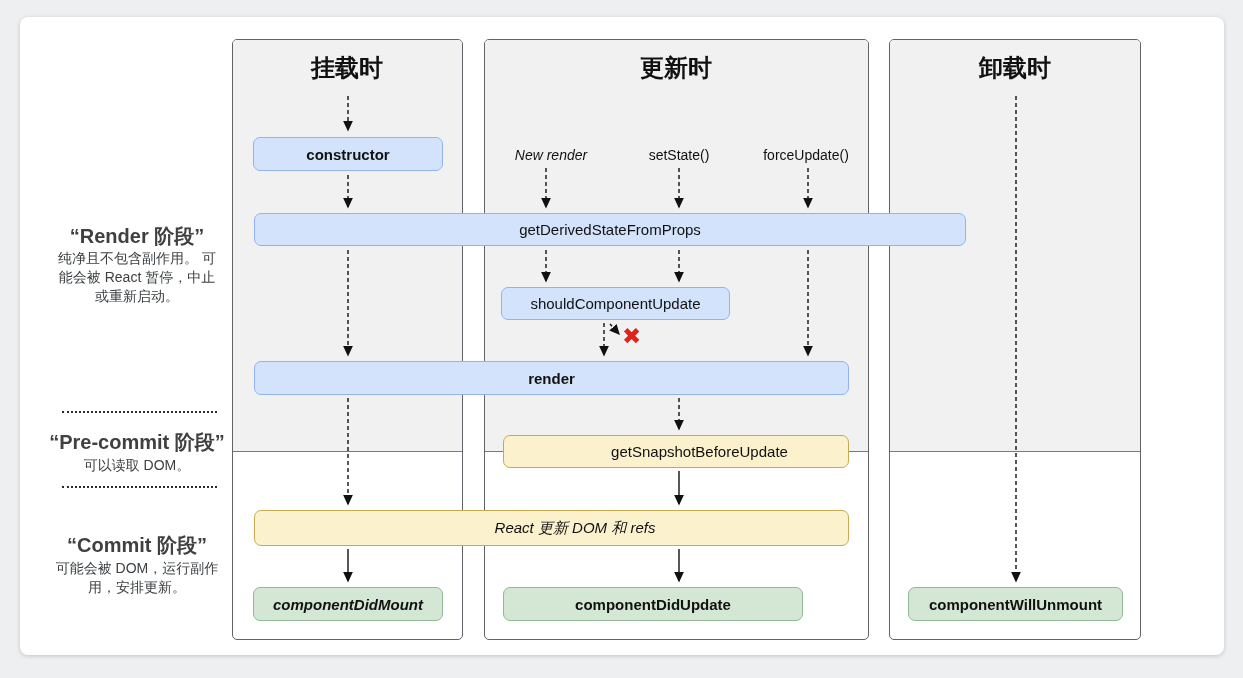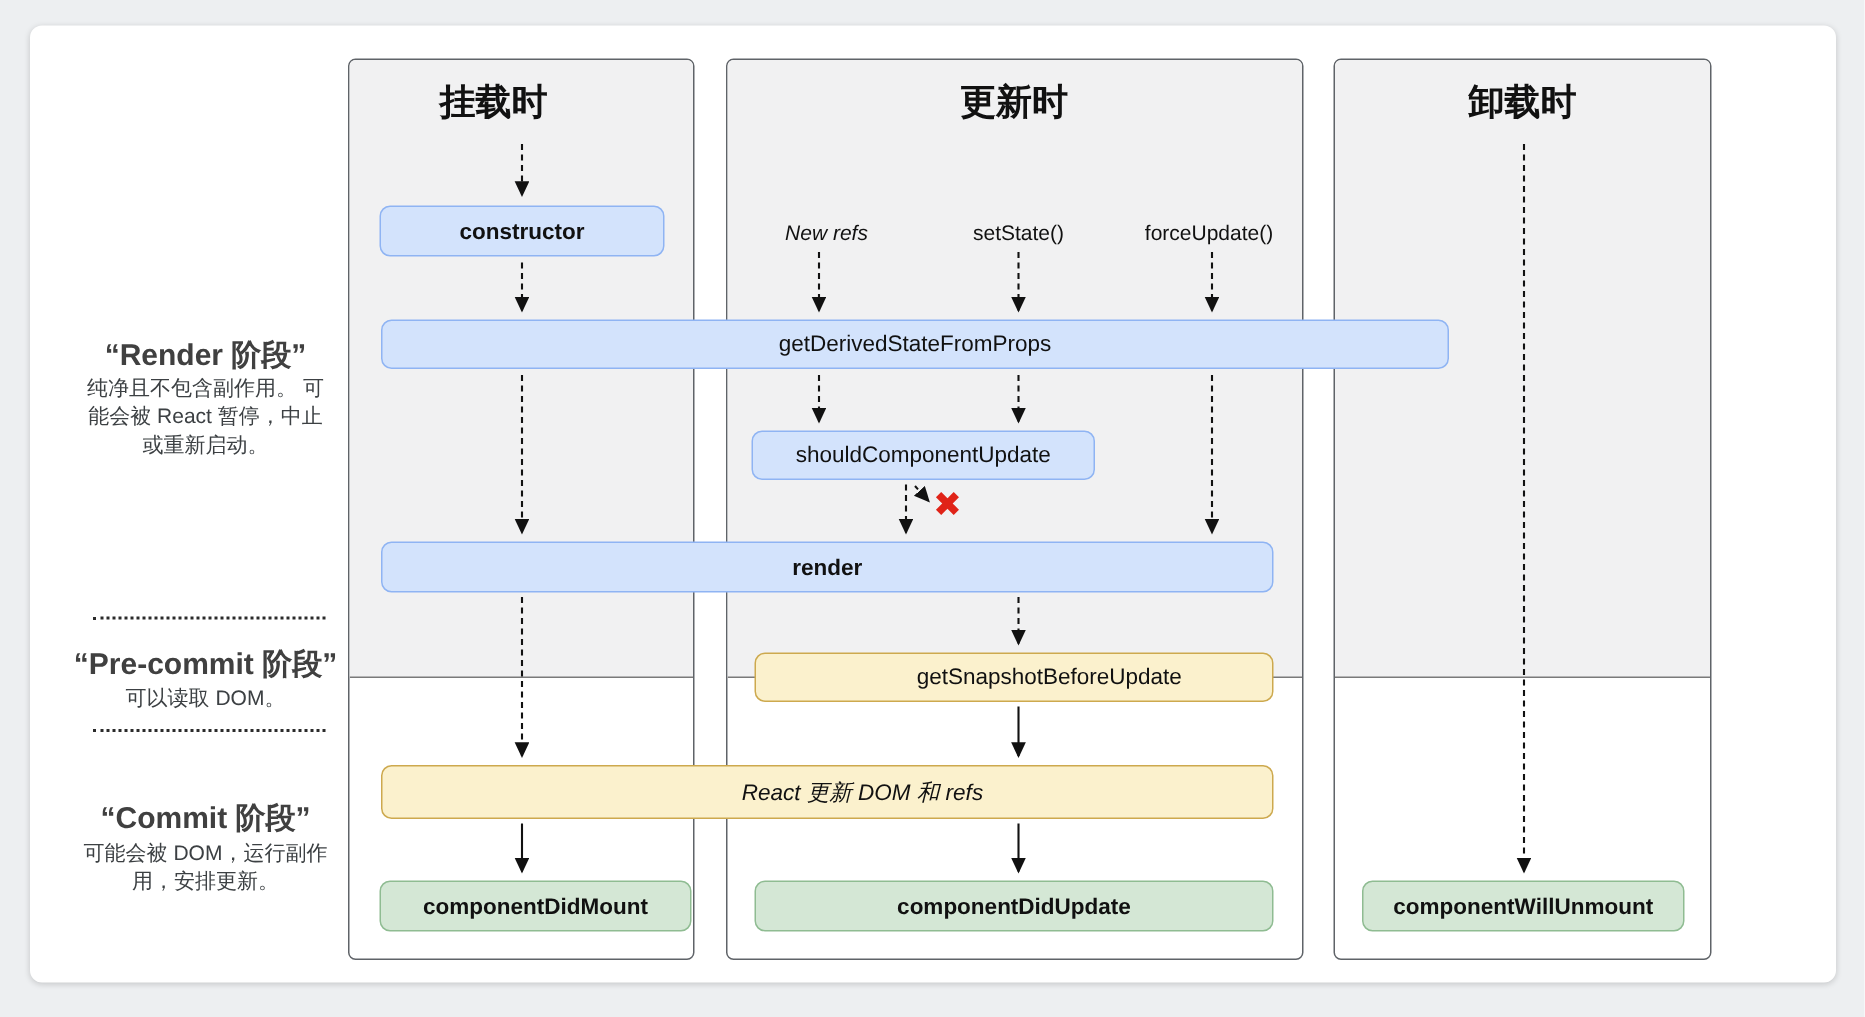--- a/index.html
+++ b/index.html
@@ -76,45 +76,45 @@
 <div class="col" id="col-mount">
   <div class="gray"></div>
 </div>
 <div class="col" id="col-update">
   <div class="gray"></div>
 </div>
 <div class="col" id="col-unmount">
   <div class="gray"></div>
 </div>
 
-<div class="col-title" style="left:329px;">挂载时</div>
+<div class="col-title" style="left:347px;">挂载时</div>
 <div class="col-title" style="left:676px;">更新时</div>
 <div class="col-title" style="left:1015px;text-align:right;">卸载时</div>
 
-<div class="trigger ital" style="left:551px;">New refs</div>
+<div class="trigger ital" style="left:551px;">New render</div>
 <div class="trigger" style="left:679px;">setState()</div>
 <div class="trigger" style="left:806px;">forceUpdate()</div>
 
 <div class="side-label" style="top:223px;">“Render 阶段”</div>
 <div class="side-desc" style="top:249px;">纯净且不包含副作用。 可能会被 React 暂停，中止或重新启动。</div>
 <div class="dotted-sep" style="top:411px;"></div>
 <div class="side-label" style="top:429px;">“Pre-commit 阶段”</div>
 <div class="side-desc" style="top:456px;">可以读取 DOM。</div>
 <div class="dotted-sep" style="top:486px;"></div>
 <div class="side-label" style="top:532px;">“Commit 阶段”</div>
 <div class="side-desc" style="top:559px;">可能会被 DOM，运行副作用，安排更新。</div>
 
 <div class="lbox blue bold" style="left:253px;top:137px;width:190px;height:34px;">constructor</div>
 <div class="lbox blue" style="left:254px;top:213px;width:712px;height:33px;">getDerivedStateFromProps</div>
 <div class="lbox blue" style="left:501px;top:287px;width:229px;height:33px;">shouldComponentUpdate</div>
 <div class="lbox blue bold" style="left:254px;top:361px;width:595px;height:34px;">render</div>
 <div class="lbox yellow" style="left:503px;top:435px;width:346px;height:33px;">getSnapshotBeforeUpdate</div>
 <div class="lbox yellow ital" style="left:254px;top:510px;width:595px;height:36px;">React 更新 DOM 和 refs</div>
-<div class="lbox green bold" style="left:253px;top:587px;width:208px;height:34px;">componentDidMount</div>
-<div class="lbox green bold" style="left:503px;top:587px;width:346px;height:34px;">componentDidUpdate</div>
+<div class="lbox green bold" style="left:253px;top:587px;width:190px;height:34px;font-style:italic;">componentDidMount</div>
+<div class="lbox green bold" style="left:503px;top:587px;width:300px;height:34px;">componentDidUpdate</div>
 <div class="lbox green bold" style="left:908px;top:587px;width:215px;height:34px;">componentWillUnmount</div>
 
 <div class="red-x">✖</div>
 
 <svg id="arrows" width="1243" height="678">
   <defs>
     <marker id="ah" markerWidth="9" markerHeight="8" refX="6.5" refY="3.5" orient="auto">
       <path d="M0,0 L7.5,3.5 L0,7 Z" fill="#111"></path>
     </marker>
   </defs>

